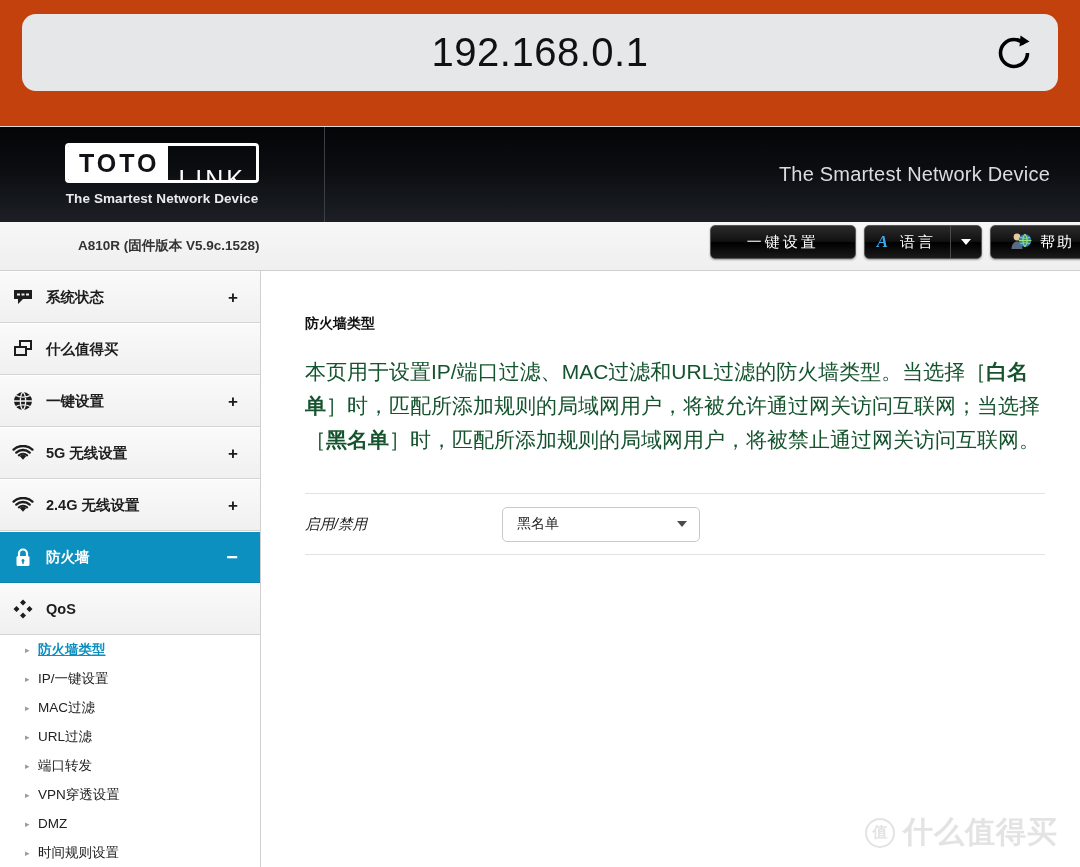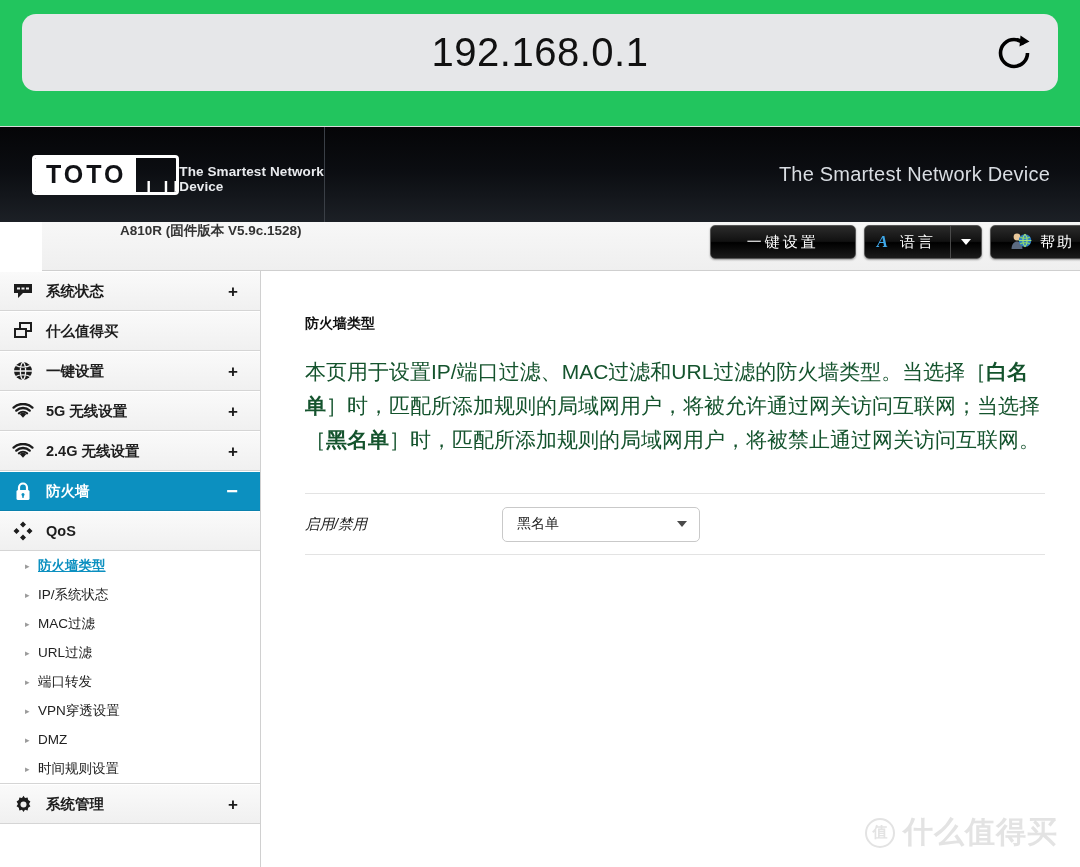--- a/index.html
+++ b/index.html
@@ -9,21 +9,21 @@
   body {
     width: 1080px; height: 867px;
     font-family: "Liberation Sans", "DejaVu Sans", sans-serif;
     overflow: hidden;
     position: relative;
   }
 
   
   .browser-bar {
     height: 127px;
-    background: #22c55e;
+    background: #c2410c;
     box-sizing: border-box;
     padding: 14px 22px 0 22px;
     border-bottom: 1px solid #d9d9d9;
     position: relative;
   }
   .url-pill {
     height: 77px;
     background: #e6e7e9;
     border-radius: 14px;
     display: flex;
@@ -52,25 +52,24 @@
     height: 95px;
     background: linear-gradient(to bottom, #050507 0%, #0b0d11 45%, #1c2026 100%);
     display: flex;
     align-items: stretch;
     position: relative;
   }
   .logo-panel {
     width: 325px;
     border-right: 1px solid #3a3f46;
     display: flex;
-    flex-direction: row;
+    flex-direction: column;
     align-items: center;
     justify-content: center;
     box-sizing: border-box;
-    padding-left: 32px;
   }
   .logo-mark {
     display: flex;
     border: 3px solid #ffffff;
     border-radius: 4px;
     overflow: hidden;
     height: 34px;
     align-items: stretch;
   }
   .logo-toto {
@@ -113,23 +112,22 @@
     font-size: 20px;
     letter-spacing: 0.2px;
   }
 
   
   .model-strip {
     height: 48px;
     background: linear-gradient(to bottom, #f7f7f7 0%, #efefef 100%);
     border-bottom: 1px solid #cfcfcf;
     display: flex;
-    align-items: flex-start;
-    position: relative;
-    margin-left: 42px;
+    align-items: center;
+    position: relative;
   }
   .model-text {
     font-size: 13.5px;
     color: #333;
     padding-left: 78px;
     font-weight: bold;
   }
   .toolbar {
     position: absolute;
     right: -6px;
@@ -200,21 +198,21 @@
     height: 670px;
     align-items: stretch;
   }
   .sidebar {
     width: 261px;
     border-right: 1px solid #d0d0d0;
     background: #ffffff;
     box-sizing: border-box;
   }
   .nav-item {
-    height: 40px;
+    height: 52px;
     display: flex;
     align-items: center;
     background: linear-gradient(to bottom, #fafafa 0%, #f0f0f0 100%);
     border-bottom: 1px solid #d5d5d5;
     border-top: 1px solid #ffffff;
     box-sizing: border-box;
     cursor: pointer;
     position: relative;
   }
   .nav-item .nav-ico {
@@ -499,21 +497,21 @@
       <span class="nav-exp"></span>
     </div>
 
     <div class="subnav">
       <div class="sub-item active">
         <span class="sub-bullet">▸</span>
         <span class="sub-label">防火墙类型</span>
       </div>
       <div class="sub-item">
         <span class="sub-bullet">▸</span>
-        <span class="sub-label">IP/系统状态</span>
+        <span class="sub-label">IP/一键设置</span>
       </div>
       <div class="sub-item">
         <span class="sub-bullet">▸</span>
         <span class="sub-label">MAC过滤</span>
       </div>
       <div class="sub-item">
         <span class="sub-bullet">▸</span>
         <span class="sub-label">URL过滤</span>
       </div>
       <div class="sub-item">

